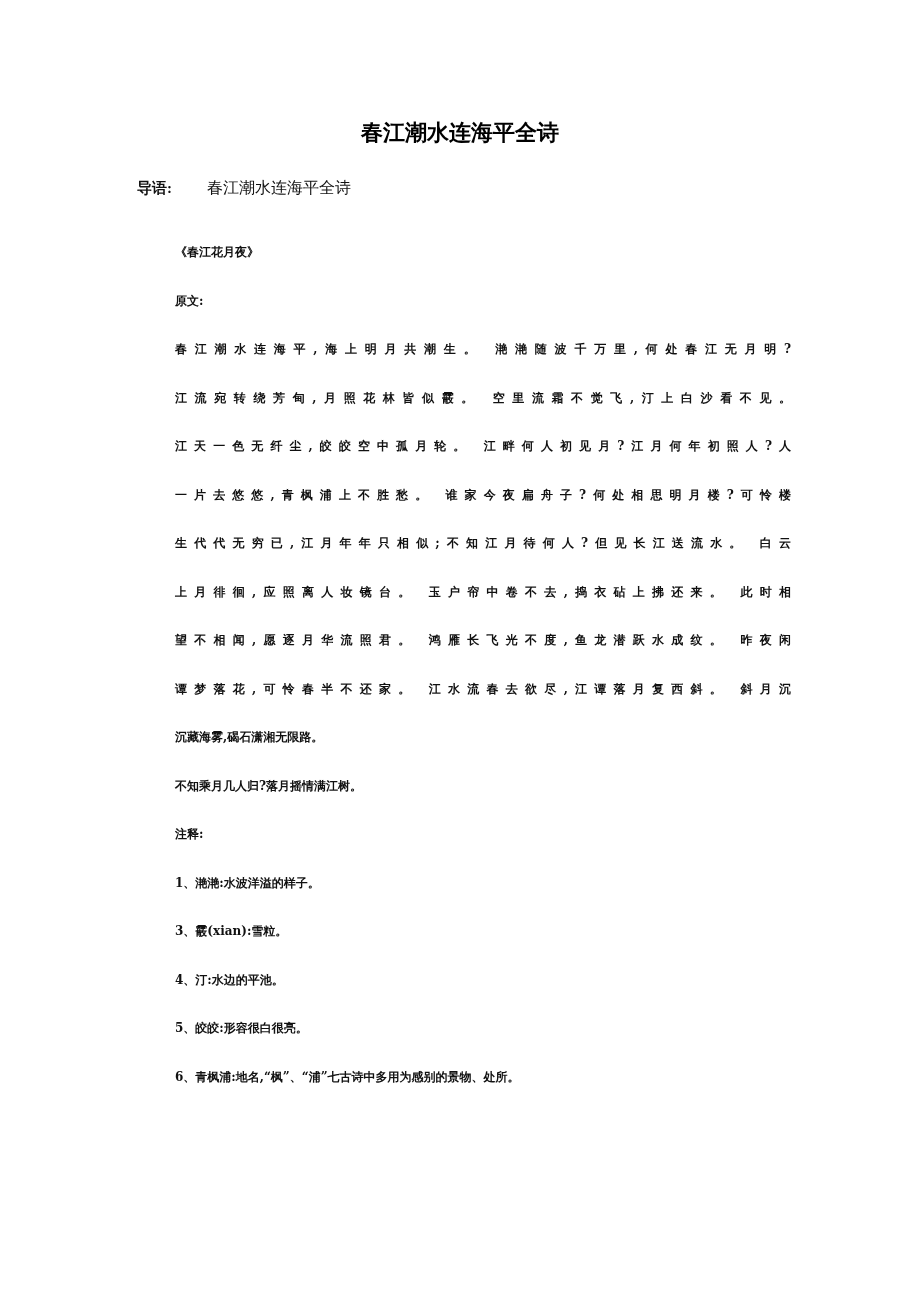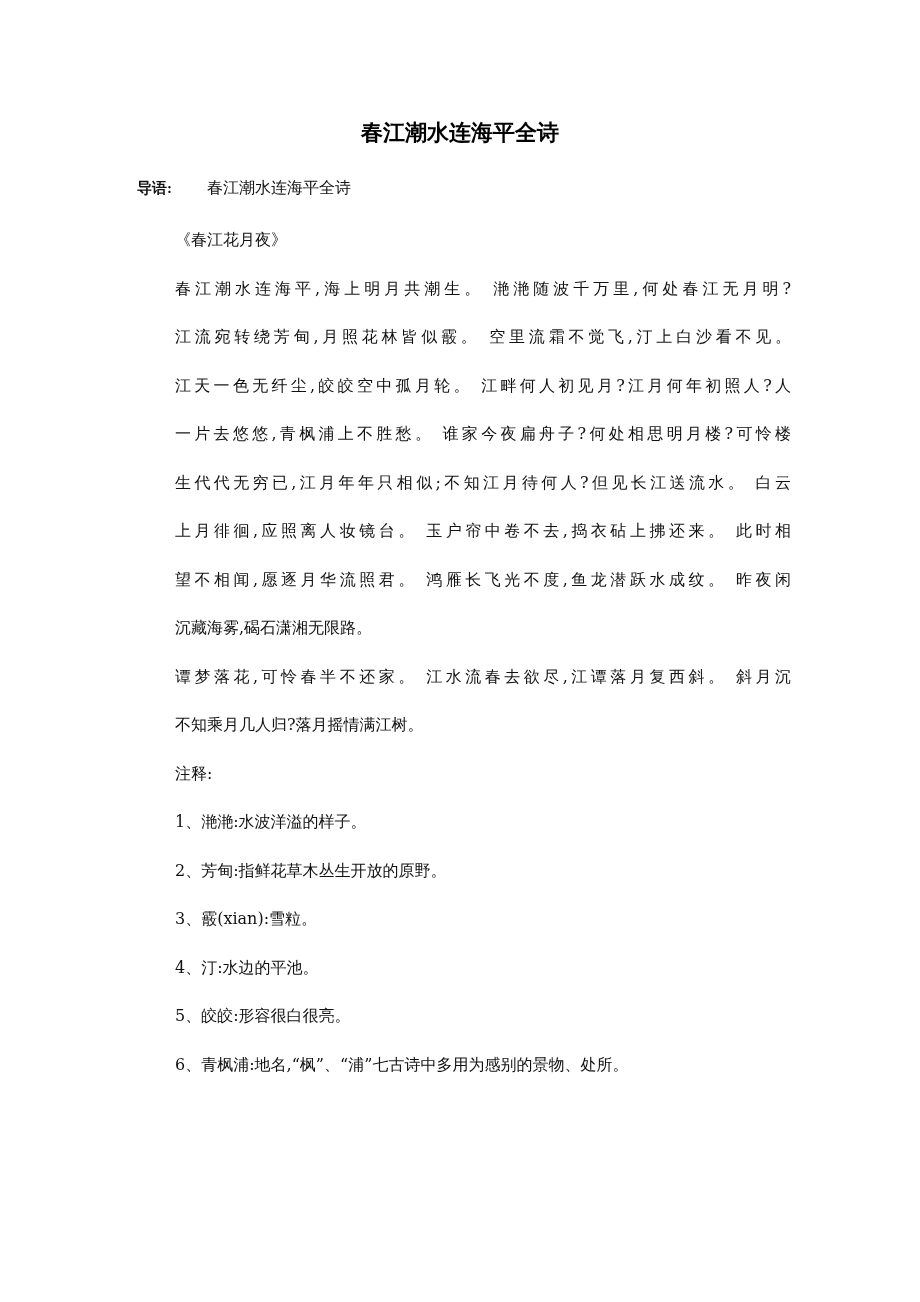--- a/index.html
+++ b/index.html
@@ -47,24 +47,25 @@
       font-size: 15px;
       display: inline-block;
       width: 70px;
     }
     .intro .value {
       font-size: 16px;
     }
     .body-text {
       position: absolute;
       left: 175px;
-      top: 216px;
+      top: 228px;
       width: 620px;
-      font-size: 16px;
+      font-size: 12px;
       line-height: 48.5px;
+      font-weight: bold;
     }
     .line {
       display: block;
       white-space: nowrap;
       height: 48.5px;
     }
     .poem-line {
       display: block;
       white-space: nowrap;
       height: 48.5px;
@@ -81,34 +82,34 @@
 
 <div class="page">
   <div class="title">春江潮水连海平全诗</div>
 
   <div class="intro">
     <span class="label">导语:</span><span class="value">春江潮水连海平全诗</span>
   </div>
 
   <div class="body-text">
     <span class="line">《春江花月夜》</span>
+    <span class="line">原文:</span>
 
     <span class="poem-line">春江潮水连海平,海上明月共潮生。  滟滟随波千万里,何处春江无月明?</span>
     <span class="poem-line">江流宛转绕芳甸,月照花林皆似霰。  空里流霜不觉飞,汀上白沙看不见。</span>
     <span class="poem-line">江天一色无纤尘,皎皎空中孤月轮。 江畔何人初见月?江月何年初照人?人</span>
     <span class="poem-line">一片去悠悠,青枫浦上不胜愁。 谁家今夜扁舟子?何处相思明月楼?可怜楼</span>
     <span class="poem-line">生代代无穷已,江月年年只相似;不知江月待何人?但见长江送流水。 白云</span>
     <span class="poem-line">上月徘徊,应照离人妆镜台。 玉户帘中卷不去,捣衣砧上拂还来。 此时相</span>
     <span class="poem-line">望不相闻,愿逐月华流照君。 鸿雁长飞光不度,鱼龙潜跃水成纹。 昨夜闲</span>
+    <span class="poem-line">谭梦落花,可怜春半不还家。 江水流春去欲尽,江谭落月复西斜。 斜月沉</span>
     <span class="poem-line last">沉藏海雾,碣石潇湘无限路。</span>
-    <span class="poem-line">谭梦落花,可怜春半不还家。 江水流春去欲尽,江谭落月复西斜。 斜月沉</span>
 
     <span class="line">不知乘月几人归?落月摇情满江树。</span>
     <span class="line">注释:</span>
 
     <span class="line">1、滟滟:水波洋溢的样子。</span>
-    <span class="line">2、芳甸:指鲜花草木丛生开放的原野。</span>
     <span class="line">3、霰(xian):雪粒。</span>
     <span class="line">4、汀:水边的平池。</span>
     <span class="line">5、皎皎:形容很白很亮。</span>
     <span class="line">6、青枫浦:地名,“枫”、“浦”七古诗中多用为感别的景物、处所。</span>
   </div>
 </div>
 
 </body></html>

